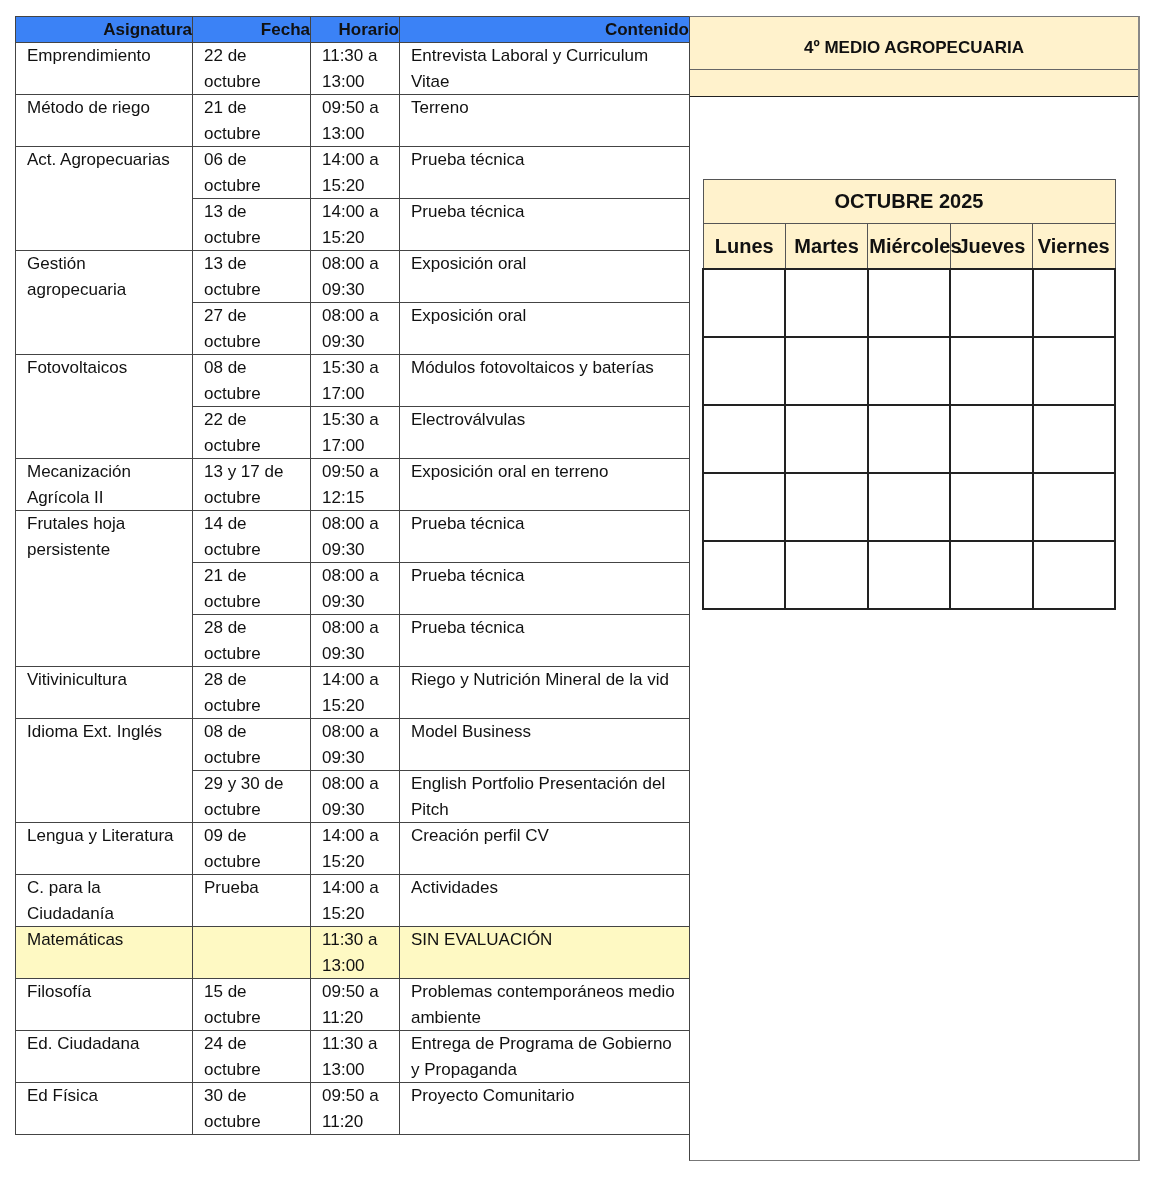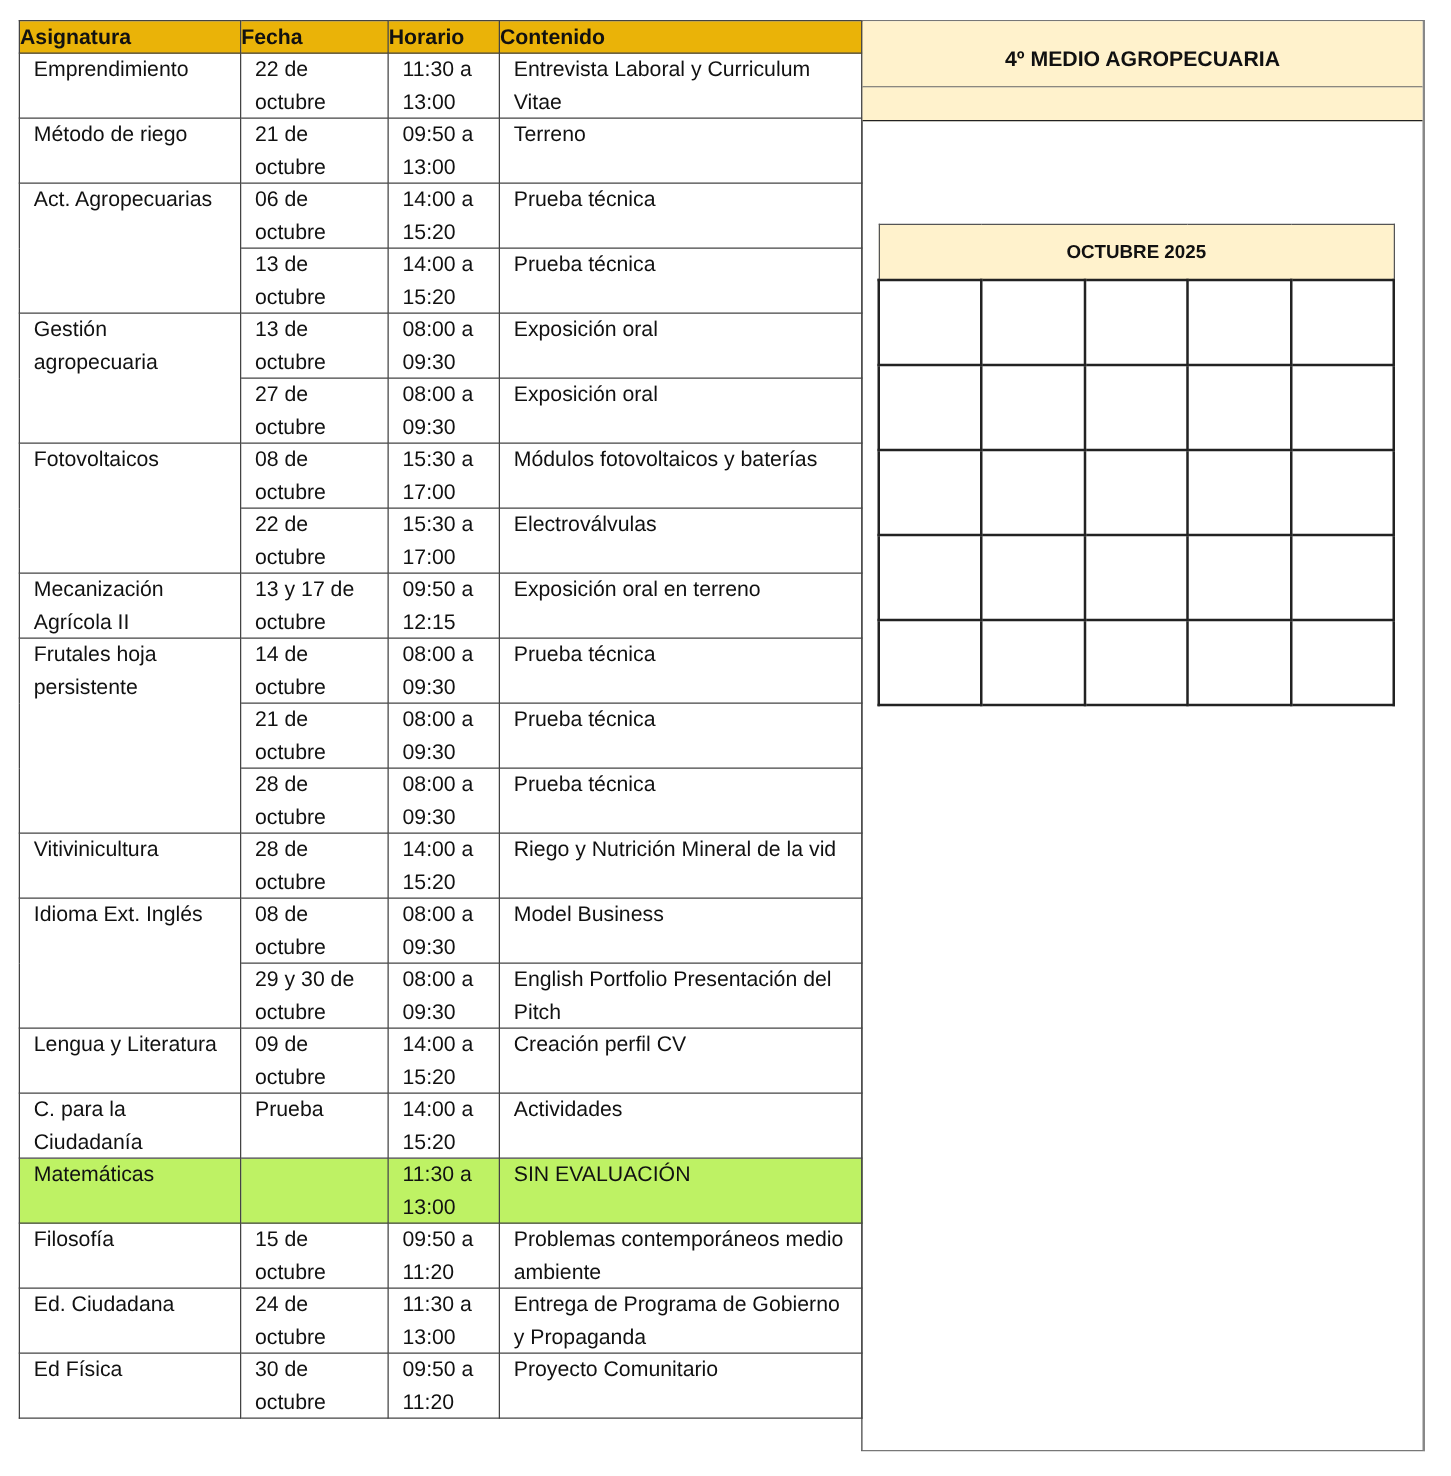--- a/index.html
+++ b/index.html
@@ -1,26 +1,26 @@
 <!DOCTYPE html>
 <html><head>
 <meta charset="utf-8">
 <style>
   html, body { margin: 0; padding: 0; background: #ffffff; }
   body { width: 1161px; height: 1181px; position: relative; font-family: "Liberation Sans", sans-serif; color: #111; }
   .page { position: absolute; left: 15px; top: 16px; width: 1124px; height: 1145px; }
   .sched { position: absolute; left: 0; top: 0; border-collapse: collapse; table-layout: fixed; width: 675px; }
   .sched td, .sched th { border: 1px solid #444; vertical-align: top; padding: 0 8px 0 11px; font-size: 17px; line-height: 25.5px; font-weight: normal; }
-  .sched th { background: #eab308; font-weight: bold; text-align: left; line-height: 25px; padding: 0; height: 25px; }
-  .sched tr.hl td { background: #bef264; margin-top: 22px; }
+  .sched th { background: #3b82f6; font-weight: bold; text-align: right; line-height: 25px; padding: 0; height: 25px; }
+  .sched tr.hl td { background: #fef9c3; margin-top: 22px; }
   .right { position: absolute; left: 674px; top: 0; width: 448px; height: 1143px; border: 1px solid #777; border-left: 1px solid #444; border-right: 2px solid #888; box-sizing: content-box; }
   .title-band { height: 53px; background: #fff2cc; border-bottom: 1px solid #666; display: flex; align-items: center; justify-content: center; font-weight: bold; font-size: 17px; padding-top: 10px; box-sizing: border-box; }
   .title-band2 { height: 26px; background: #fff2cc; border-bottom: 1px solid #222; }
   .cal { position: absolute; left: 12px; top: 162px; border-collapse: collapse; table-layout: fixed; width: 414px; }
-  .cal th { background: #fff2cc; font-weight: bold; font-size: 15px; text-align: center; border: 1px solid #555; }
+  .cal th { background: #fff2cc; font-weight: bold; font-size: 20px; text-align: center; border: 1px solid #555; }
   .cal .mhead th { height: 41px; border-bottom: 1px dashed #aaa; }
   .cal .dhead th { height: 42px; }
   .cal td { height: 64px; border: 2px solid #222; }
 </style>
 </head>
 <body>
 
 <div class="page">
   <table class="sched">
     <colgroup>
@@ -162,20 +162,27 @@
   </table>
 
   <div class="right">
     <div class="title-band">4º MEDIO AGROPECUARIA</div>
     <div class="title-band2"></div>
     <table class="cal">
       <thead>
         <tr class="mhead">
             <th colspan="5">OCTUBRE 2025</th>
           </tr>
+        <tr class="dhead" id="cal-days">
+            <th>Lunes</th>
+            <th>Martes</th>
+            <th>Miércoles</th>
+            <th>Jueves</th>
+            <th>Viernes</th>
+          </tr>
       </thead>
       <tbody id="cal-body">
           <tr>
             <td></td>
             <td></td>
             <td></td>
             <td></td>
             <td></td>
           </tr>
           <tr>

